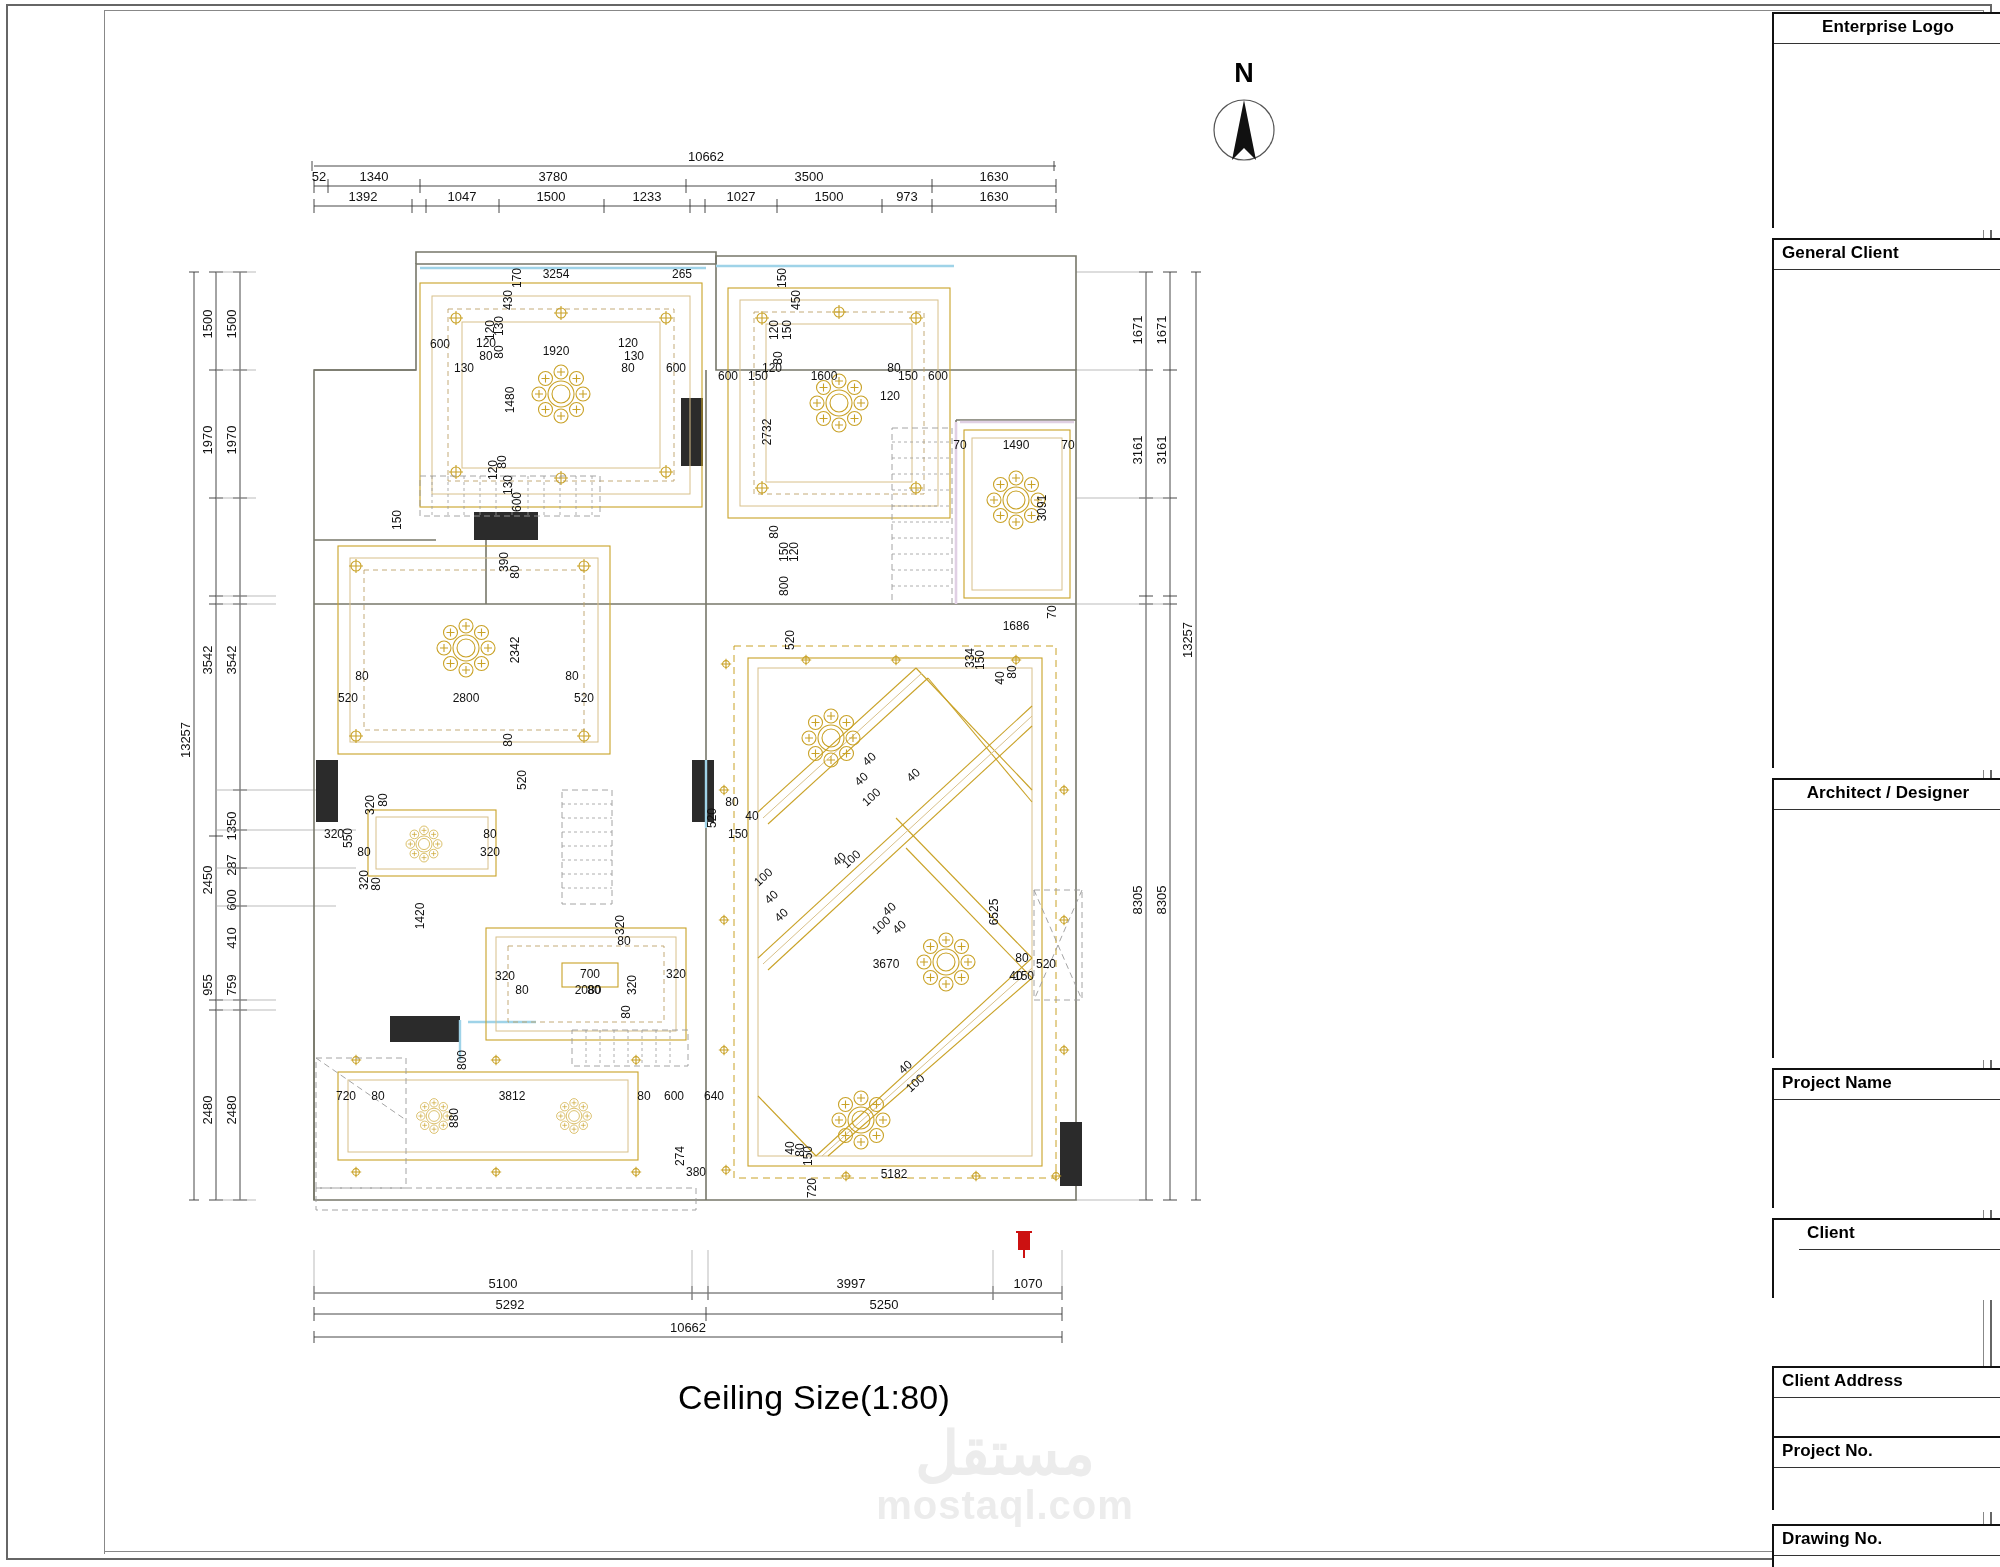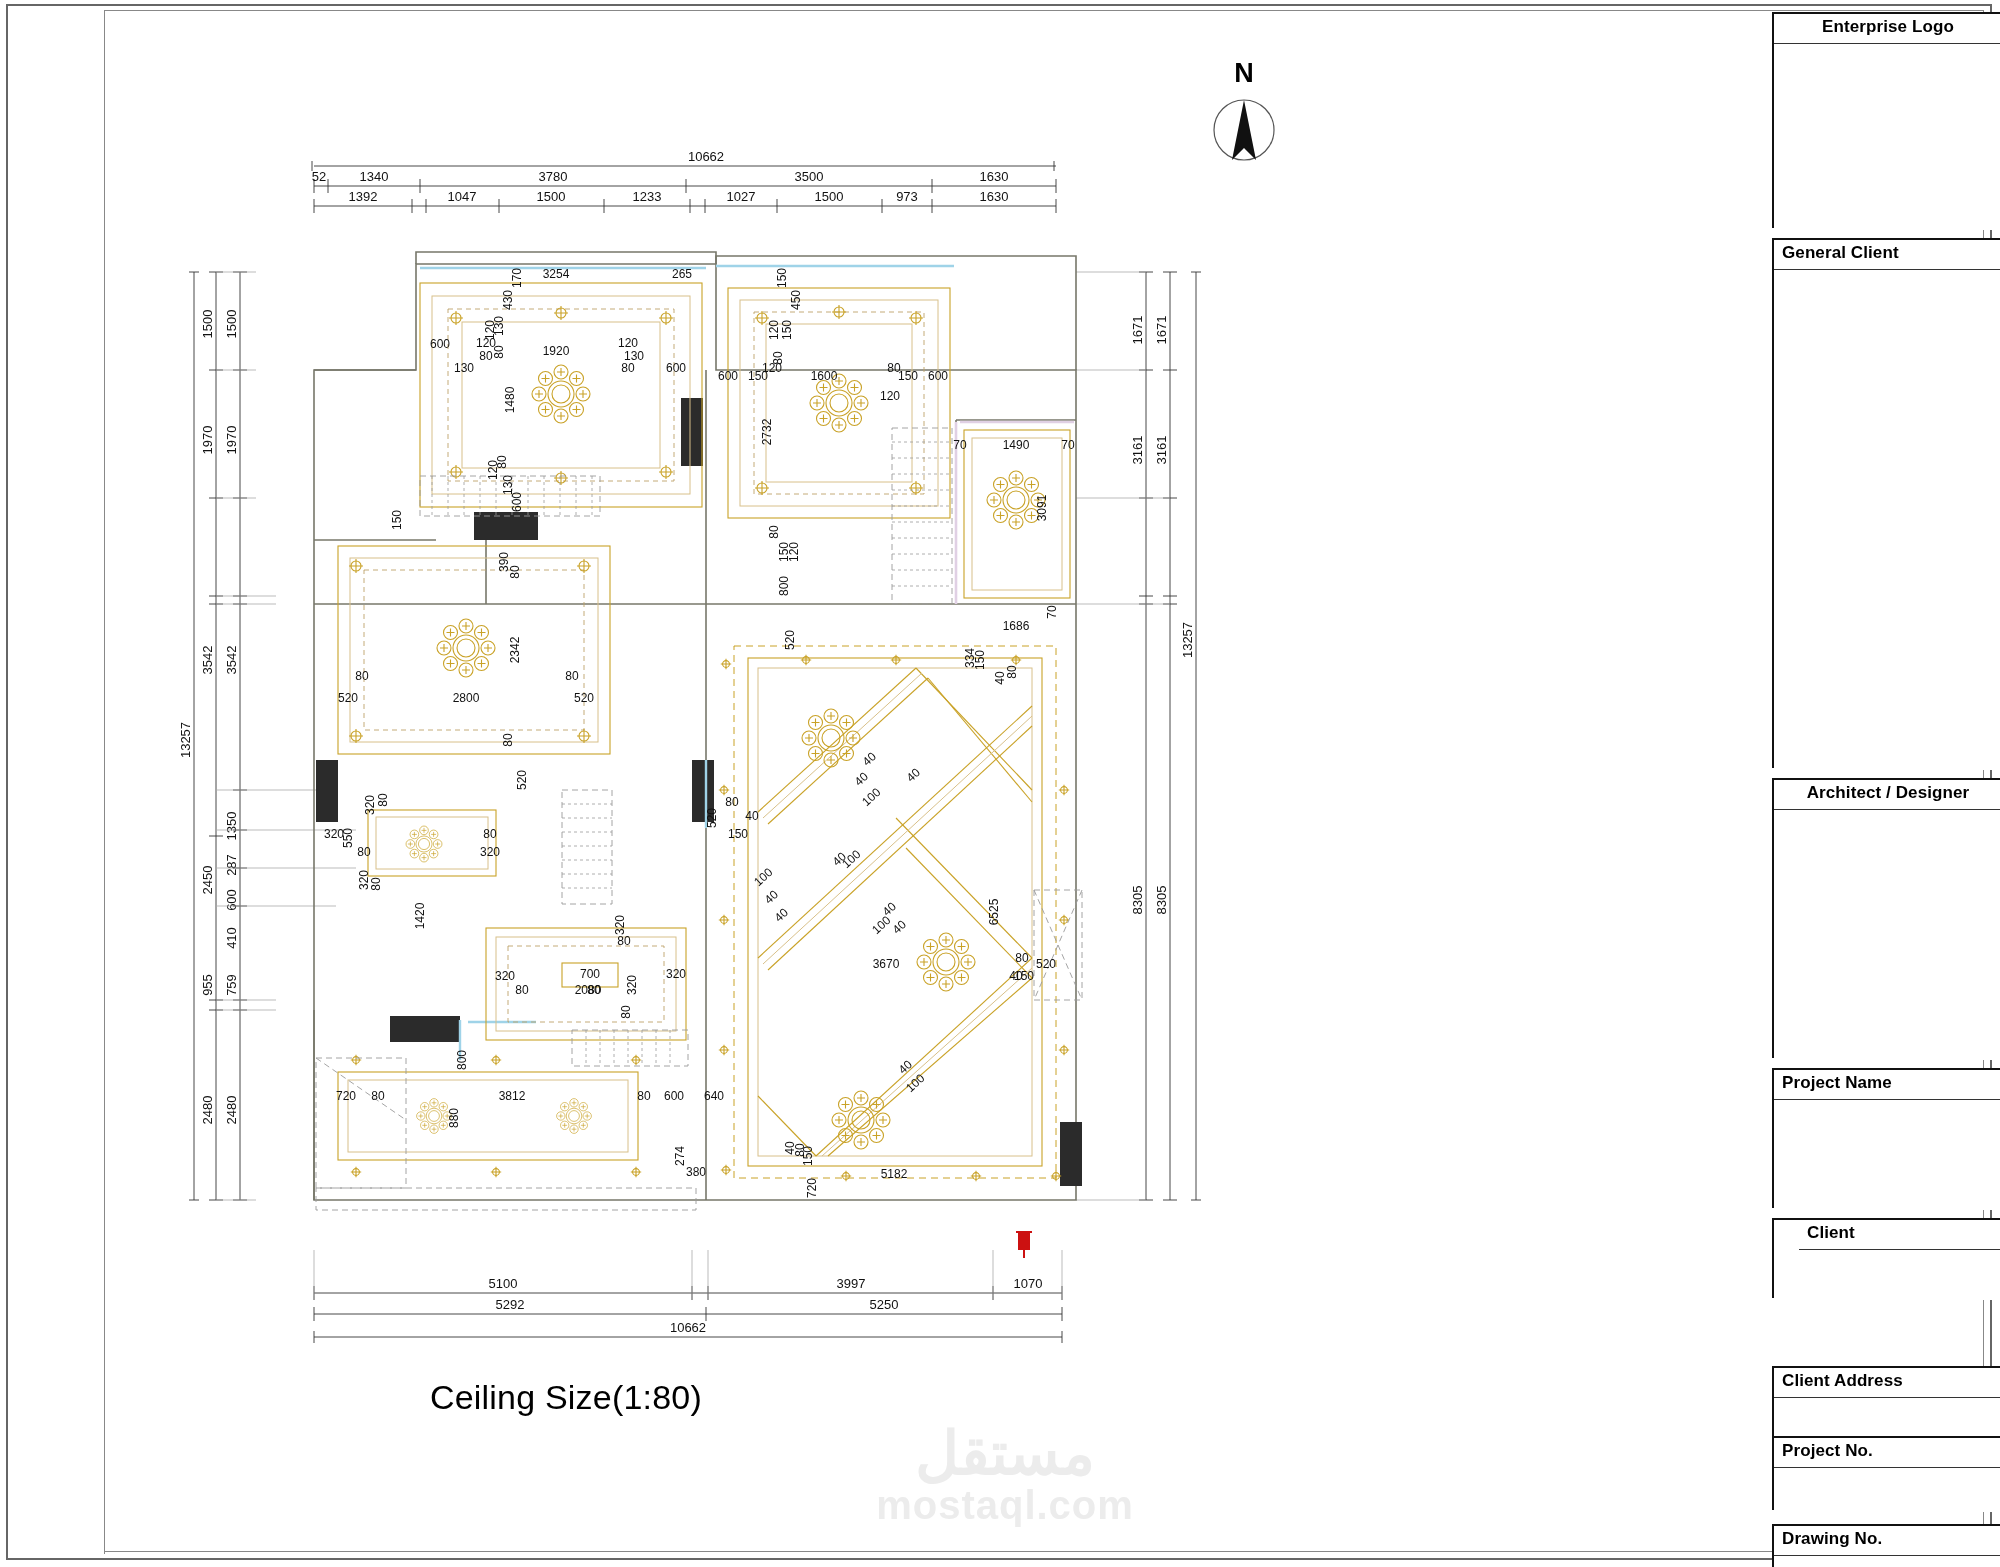--- a/index.html
+++ b/index.html
@@ -28,21 +28,21 @@
   
   #northarrow{position:absolute;left:1196px;top:58px;width:96px;height:110px;}
   #northarrow .nlabel{position:absolute;left:0;top:0;width:96px;text-align:center;
       font-size:27px;font-weight:bold;}
 
   
   #plan{position:absolute;left:16px;top:0;width:1770px;height:1560px;}
   #plan svg{display:block;}
 
   
-  #plantitle{position:absolute;left:430px;top:1378px;width:520px;text-align:left;
+  #plantitle{position:absolute;left:430px;top:1378px;width:520px;text-align:right;
              font-size:34px;letter-spacing:.2px;}
 
   
   #watermark{position:absolute;left:855px;top:1425px;width:300px;text-align:center;
              color:#ececec;user-select:none;}
   #watermark .ar{font-size:60px;font-weight:bold;line-height:58px;direction:rtl;}
   #watermark .en{font-size:40px;font-weight:bold;line-height:44px;letter-spacing:1px;}
 </style>
 </head>
 <body>

